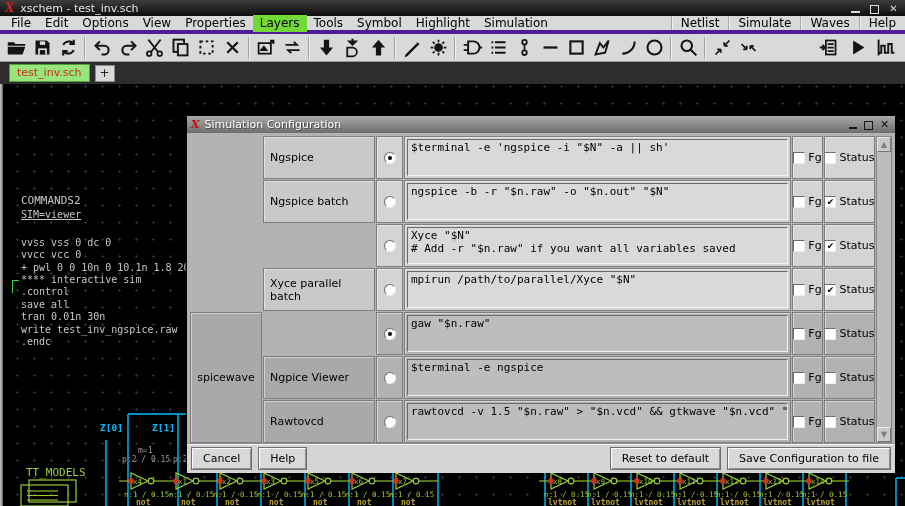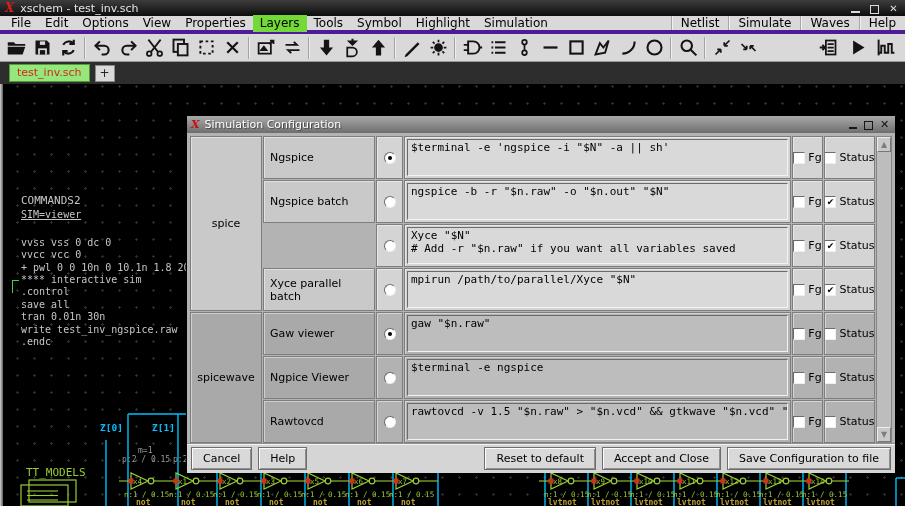--- a/index.html
+++ b/index.html
@@ -485,23 +485,20 @@
             <span class="bar"></span>
           </span>
         <span class="dwb">
             <span class="box"></span>
           </span>
         <span class="dwb close">✕</span>
       </span>
     </div>
 
     <div class="rows">
-      <div class="cell glabel g1" style="grid-column:1;grid-row:1/5">
-          <span>spice</span>
-        </div>
       <div class="cell glabel g2" style="grid-column:1;grid-row:5/8">
           <span>spicewave</span>
         </div>
 
       <div class="cell name g1" style="grid-column:2;grid-row:1">
           <span>Ngspice</span>
         </div>
       <div class="cell side g1" style="grid-column:3;grid-row:1">
           <span class="radio on"></span>
         </div>
@@ -562,23 +559,20 @@
         </div>
       <div class="cell side ccell g1" style="grid-column:5;grid-row:4">
           <span class="cb"></span>
           <span>Fg</span>
         </div>
       <div class="cell side ccell g1" style="grid-column:6;grid-row:4">
           <span class="cb on">✔</span>
           <span>Status</span>
         </div>
 
-      <div class="cell name g2" style="grid-column:2;grid-row:5">
-          <span>Gaw viewer</span>
-        </div>
       <div class="cell side g2" style="grid-column:3;grid-row:5">
           <span class="radio on"></span>
         </div>
       <div class="cell side entry-cell g2" style="grid-column:4;grid-row:5">
           <div class="entry">gaw "$n.raw"</div>
         </div>
       <div class="cell side ccell g2" style="grid-column:5;grid-row:5">
           <span class="cb"></span>
           <span>Fg</span>
         </div>
@@ -628,18 +622,17 @@
         <div class="sb-trough"></div>
         <div class="sb-btn">▼</div>
       </div>
     </div>
 
     <div class="btnbar">
       <button class="btn">Cancel</button>
       <button class="btn">Help</button>
       <span class="spacer"></span>
       <button class="btn">Reset to default</button>
-      <button class="btn">Accept and Close</button>
       <button class="btn">Save Configuration to file</button>
     </div>
   </div>
 
 </div>
 
 </body></html>

